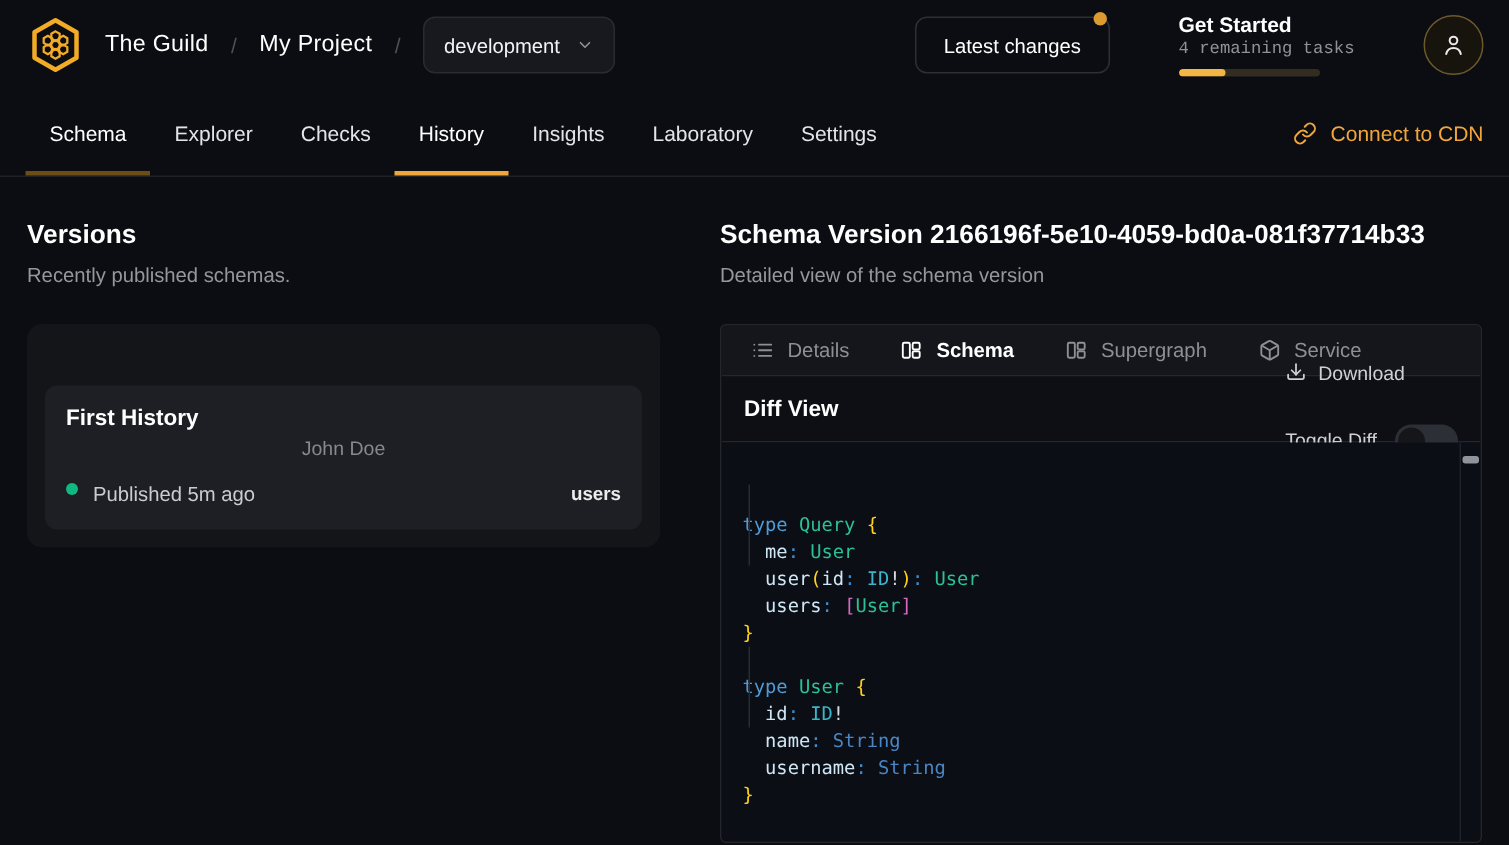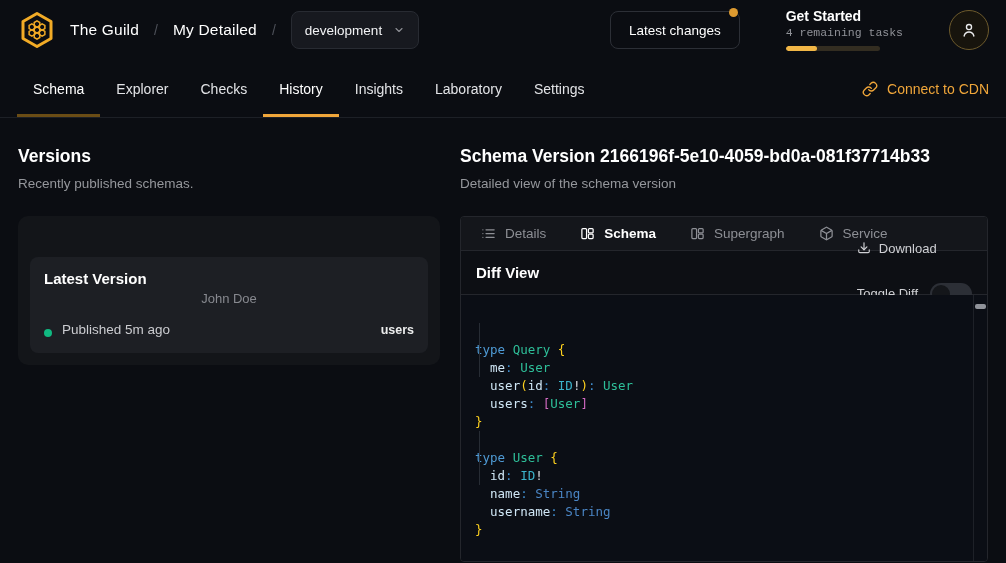--- a/index.html
+++ b/index.html
@@ -36,33 +36,33 @@
   
   .nav { display:flex; align-items:stretch; height:58px; padding:0 17px;
     border-bottom:1px solid #1d2026; }
   .nav-tabs { display:flex; }
   .nav-tab { position:relative; display:flex; align-items:center; padding:0 16px;
     font-size:14px; color:#e3e4e7; cursor:pointer; }
   .nav-underline { position:absolute; left:0; right:0; bottom:0; height:3px; }
   .connect-cdn { margin-left:auto; display:flex; align-items:center; gap:9px;
     font-size:14px; cursor:pointer; }
   
-  .main { display:flex; padding:28px 18px 0; gap:20px; }
+  .main { display:flex; padding:28px 18px 0; gap:40px; }
   .left-col { width:422px; flex-shrink:0; }
   .right-col { flex:1; min-width:0; }
   .section-title { margin:0; font-size:17.5px; font-weight:700; color:#fff; }
   .section-sub { margin:9px 0 0; font-size:13.5px; color:#95979c; }
   
   .versions-card { margin-top:25px; background:#131519; border-radius:10px;
     padding:41px 12px 12px; }
   .version-item { background:#1d1f24; border-radius:8px; padding:13px 14px 16px;
     cursor:pointer; }
   .vi-name { font-size:15px; font-weight:600; }
   .vi-author { font-size:13px; color:#87898f; margin-top:4px;text-align:center; }
-  .vi-status-row { display:flex; align-items:flex-end; margin-top:16px;
+  .vi-status-row { display:flex; align-items:flex-start; margin-top:16px;
     font-size:13.5px; color:#cbccd0; }
   .dot-green { width:8px; height:8px; border-radius:50%; margin-right:10px; }
   .vi-service { margin-left:auto; font-size:12.5px; font-weight:700; color:#eceded; }
   
   .detail-panel { margin-top:25px; border:1px solid #24262c; border-radius:4px;
     height:346px; display:flex; flex-direction:column; overflow:hidden; }
   .tab-bar { display:flex; align-items:center; height:34px; background:#14161b;
     border-bottom:1px solid #24262c; padding:0 20px; gap:34px; flex-shrink:0; }
   .d-tab { display:flex; align-items:center; gap:9px; font-size:13.5px;
     color:#8d8f95; cursor:pointer; }
@@ -104,21 +104,21 @@
           <path d="M20 22.7 L22.77 24.3 V27.5 L20 29.1 L17.23 27.5 V24.3 Z"></path>
           <path d="M25.1 13.85 L27.87 15.45 V18.65 L25.1 20.25 L22.33 18.65 V15.45 Z"></path>
           <path d="M25.1 19.75 L27.87 21.35 V24.55 L25.1 26.15 L22.33 24.55 V21.35 Z"></path>
           <path d="M14.9 13.85 L17.67 15.45 V18.65 L14.9 20.25 L12.13 18.65 V15.45 Z"></path>
           <path d="M14.9 19.75 L17.67 21.35 V24.55 L14.9 26.15 L12.13 24.55 V21.35 Z"></path>
         </g>
       </svg>
     </span>
     <span class="brand">The Guild</span>
     <span class="crumb-sep">/</span>
-    <span class="brand">My Detailed</span>
+    <span class="brand">My Project</span>
     <span class="crumb-sep">/</span>
     <div class="env-select">
       <span>development</span>
       <span style="color:#8f9197;display:flex;">
         <svg width="12" height="12" viewBox="0 0 24 24" fill="none" stroke="currentColor" stroke-width="2.2" stroke-linecap="round" stroke-linejoin="round">
             <polyline points="6 9 12 15 18 9"></polyline>
           </svg>
       </span>
     </div>
   </div>
@@ -184,21 +184,21 @@
 </nav>
 
 <main class="main">
 
   <section class="left-col">
     <h2 class="section-title">Versions</h2>
     <p class="section-sub">Recently published schemas.</p>
     <div class="versions-card">
       <div id="version-list">
           <div class="version-item">
-            <div class="vi-name">Latest Version</div>
+            <div class="vi-name">First History</div>
             <div class="vi-author">John Doe</div>
             <div class="vi-status-row">
               <span class="dot-green" style="background: rgb(16, 185, 129);"></span>
               <span class="vi-status">Published 5m ago</span>
               <span class="vi-service">users</span>
             </div>
           </div>
         </div>
     </div>
   </section>

